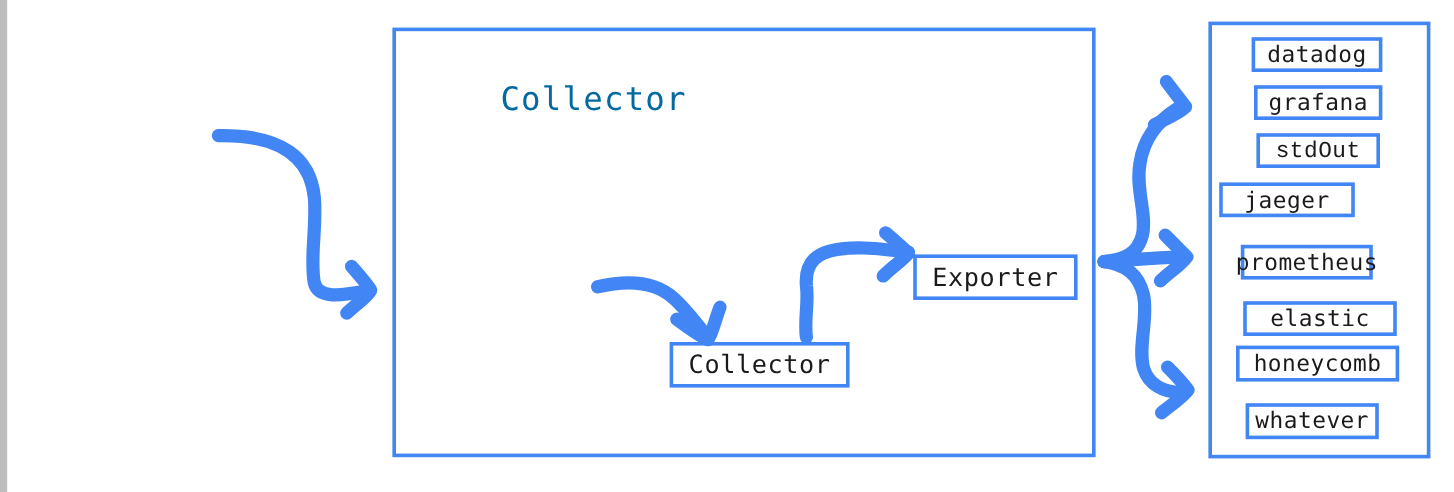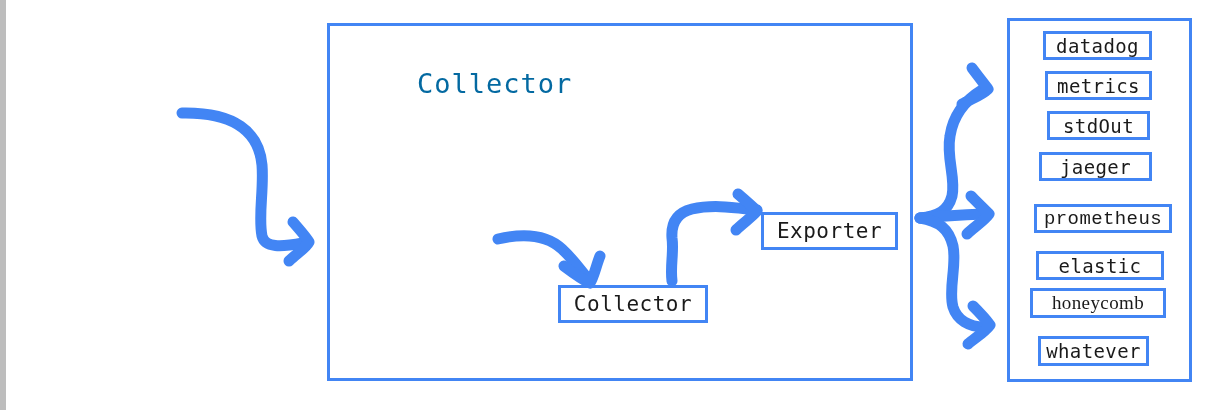--- a/index.html
+++ b/index.html
@@ -121,26 +121,26 @@
 
   <div class="box container collector-box"></div>
   <div class="collector-title">Collector</div>
 
   <div class="box inner-box processor-box">Collector</div>
   <div class="box inner-box exporter-box">Exporter</div>
 
   <div class="box container dest-container"></div>
   <div id="dest-boxes">
       <div class="dest-box" style="left: 1043px; top: 31px; width: 109px; height: 29px;">datadog</div>
-      <div class="dest-box" style="left: 1045px; top: 71px; width: 107px; height: 29px;">metrics</div>
-      <div class="dest-box" style="left: 1047px; top: 111px; width: 103px; height: 29px;">stdOut</div>
-      <div class="dest-box" style="left: 1039px; top: 152px; width: 113px; height: 29px;">jaeger</div>
-      <div class="dest-box" style="left: 1034px; top: 204px; width: 138px; height: 29px; font-family: Liberation Mono, monospace;">prometheus</div>
+      <div class="dest-box" style="left: 1045px; top: 71px; width: 107px; height: 29px;">grafana</div>
+      <div class="dest-box" style="left: 1047px; top: 111px; width: 103px; height: 29px; font-family: Liberation Mono, monospace;">stdOut</div>
+      <div class="dest-box" style="left: 1016px; top: 152px; width: 113px; height: 29px;">jaeger</div>
+      <div class="dest-box" style="left: 1034px; top: 204px; width: 110px; height: 29px;">prometheus</div>
       <div class="dest-box" style="left: 1036px; top: 251px; width: 128px; height: 29px;">elastic</div>
-      <div class="dest-box" style="left: 1030px; top: 288px; width: 136px; height: 30px; font-family: Liberation Serif, serif;">honeycomb</div>
+      <div class="dest-box" style="left: 1030px; top: 288px; width: 136px; height: 30px;">honeycomb</div>
       <div class="dest-box" style="left: 1038px; top: 336px; width: 111px; height: 30px;">whatever</div>
     </div>
 
   <svg class="arrows" viewBox="0 0 1212 410">
     <g fill="none" stroke="#4285F4" stroke-width="11" stroke-linecap="round" stroke-linejoin="round">
 
       <g>
         <path d="M182 113 C 235 112, 259 132, 262 165 C 264 190, 258 216, 262 236 C 265 248, 281 247, 303 243"></path>
         <path d="M293 222 C 300 230, 307 238, 309 242 C 306 248, 296 254, 289 261"></path>
       </g>

